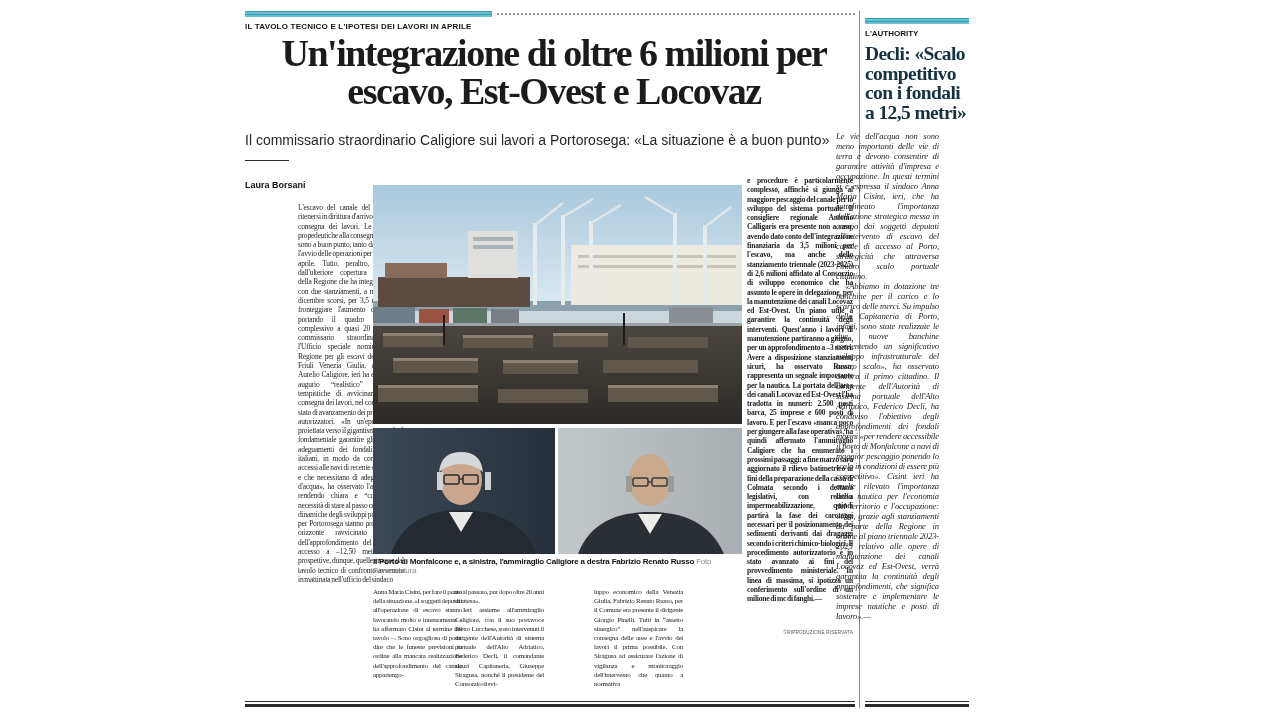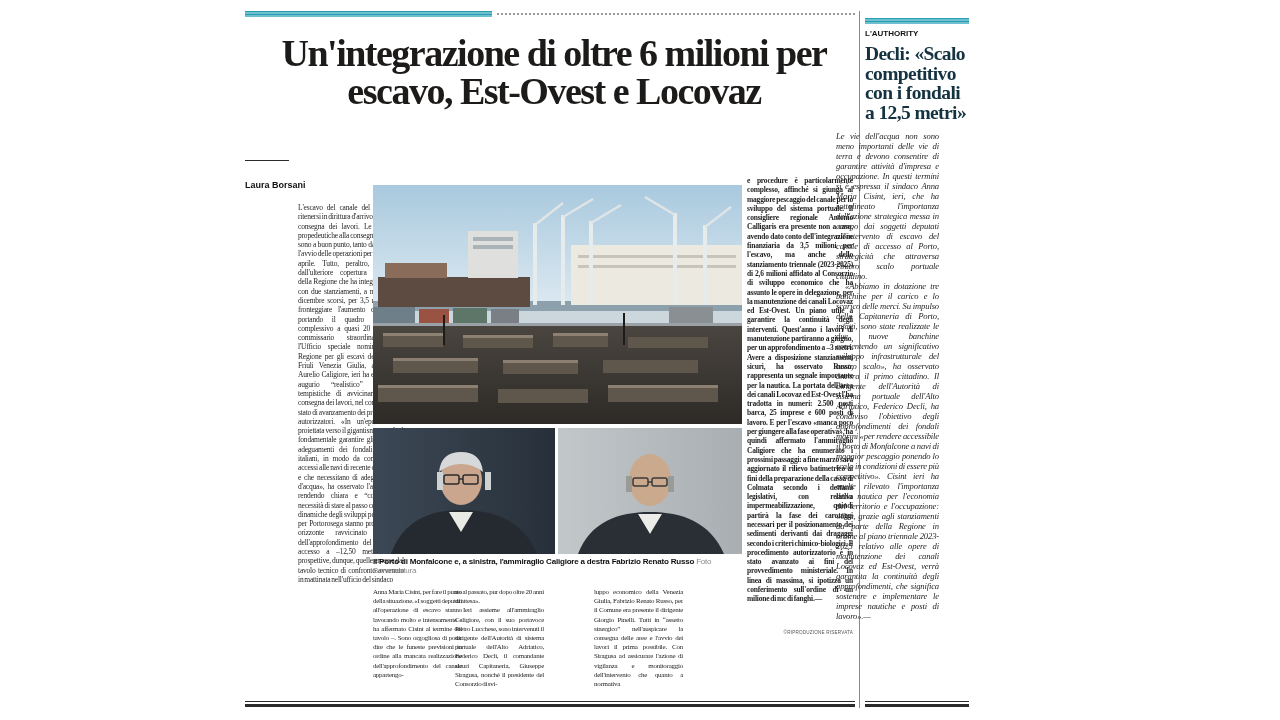--- a/index.html
+++ b/index.html
@@ -66,21 +66,23 @@
   .sb-rule-thick{left:865px;top:704px;width:104px;}
 </style>
 </head>
 <body>
 
 <div class="canvas">
 
   <div class="abs kicker-bar"></div>
   <div class="abs top-dotted"></div>
 
+  <div class="abs kicker">IL TAVOLO TECNICO E L'IPOTESI DEI LAVORI IN APRILE</div>
   <h1 class="abs headline" style="margin:0;">Un'integrazione di oltre 6 milioni per escavo, Est-Ovest e Locovaz</h1>
+  <div class="abs subhead">Il commissario straordinario Caligiore sui lavori a Portorosega: «La situazione è a buon punto»</div>
   <div class="abs byline-rule"></div>
   <div class="abs byline">Laura Borsani</div>
 
   <div class="abs col col1">
     <p>L'escavo del canale del Porto può ritenersi in dirittura d'arrivo ai fini della consegna dei lavori. Le procedure propedeutiche alla consegna delle aree sono a buon punto, tanto da ipotizzare l'avvio delle operazioni per il prossimo aprile. Tutto, peraltro, “protetto” dall'ulteriore copertura economica della Regione che ha integrato l'opera con due stanziamenti, a novembre e dicembre scorsi, per 3,5 milioni per fronteggiare l'aumento dei prezzi, portando il quadro economico complessivo a quasi 20 milioni. Il commissario straordinario per l'Ufficio speciale nominato dalla Regione per gli escavi dei porti del Friuli Venezia Giulia, ammiraglio Aurelio Caligiore, ieri ha espresso un augurio “realistico” circa le tempistiche di avvicinamento alla consegna dei lavori, nel considerare lo stato di avanzamento dei procedimenti autorizzatori. «In un'epoca ormai proiettata verso il gigantismo navale, è fondamentale garantire gli opportuni adeguamenti dei fondali dei porti italiani, in modo da consentire gli accessi alle navi di recente costruzione e che necessitano di adeguati tiranti d'acqua», ha osservato l'ammiraglio, rendendo chiara e “cogente” la necessità di stare al passo con le rapide dinamiche degli sviluppi portuali. Che per Portorosega stanno profilando un orizzonte ravvicinato ai fini dell'approfondimento del canale di accesso a –12,50 metri. Buone prospettive, dunque, quelle emerse dal tavolo tecnico di confronto avvenuto in mattinata nell'ufficio del sindaco</p>
   </div>
 
   <figure class="abs photo ph-port" style="margin:0;">
     <svg viewBox="0 0 369 239" preserveAspectRatio="none">
       <defs>

